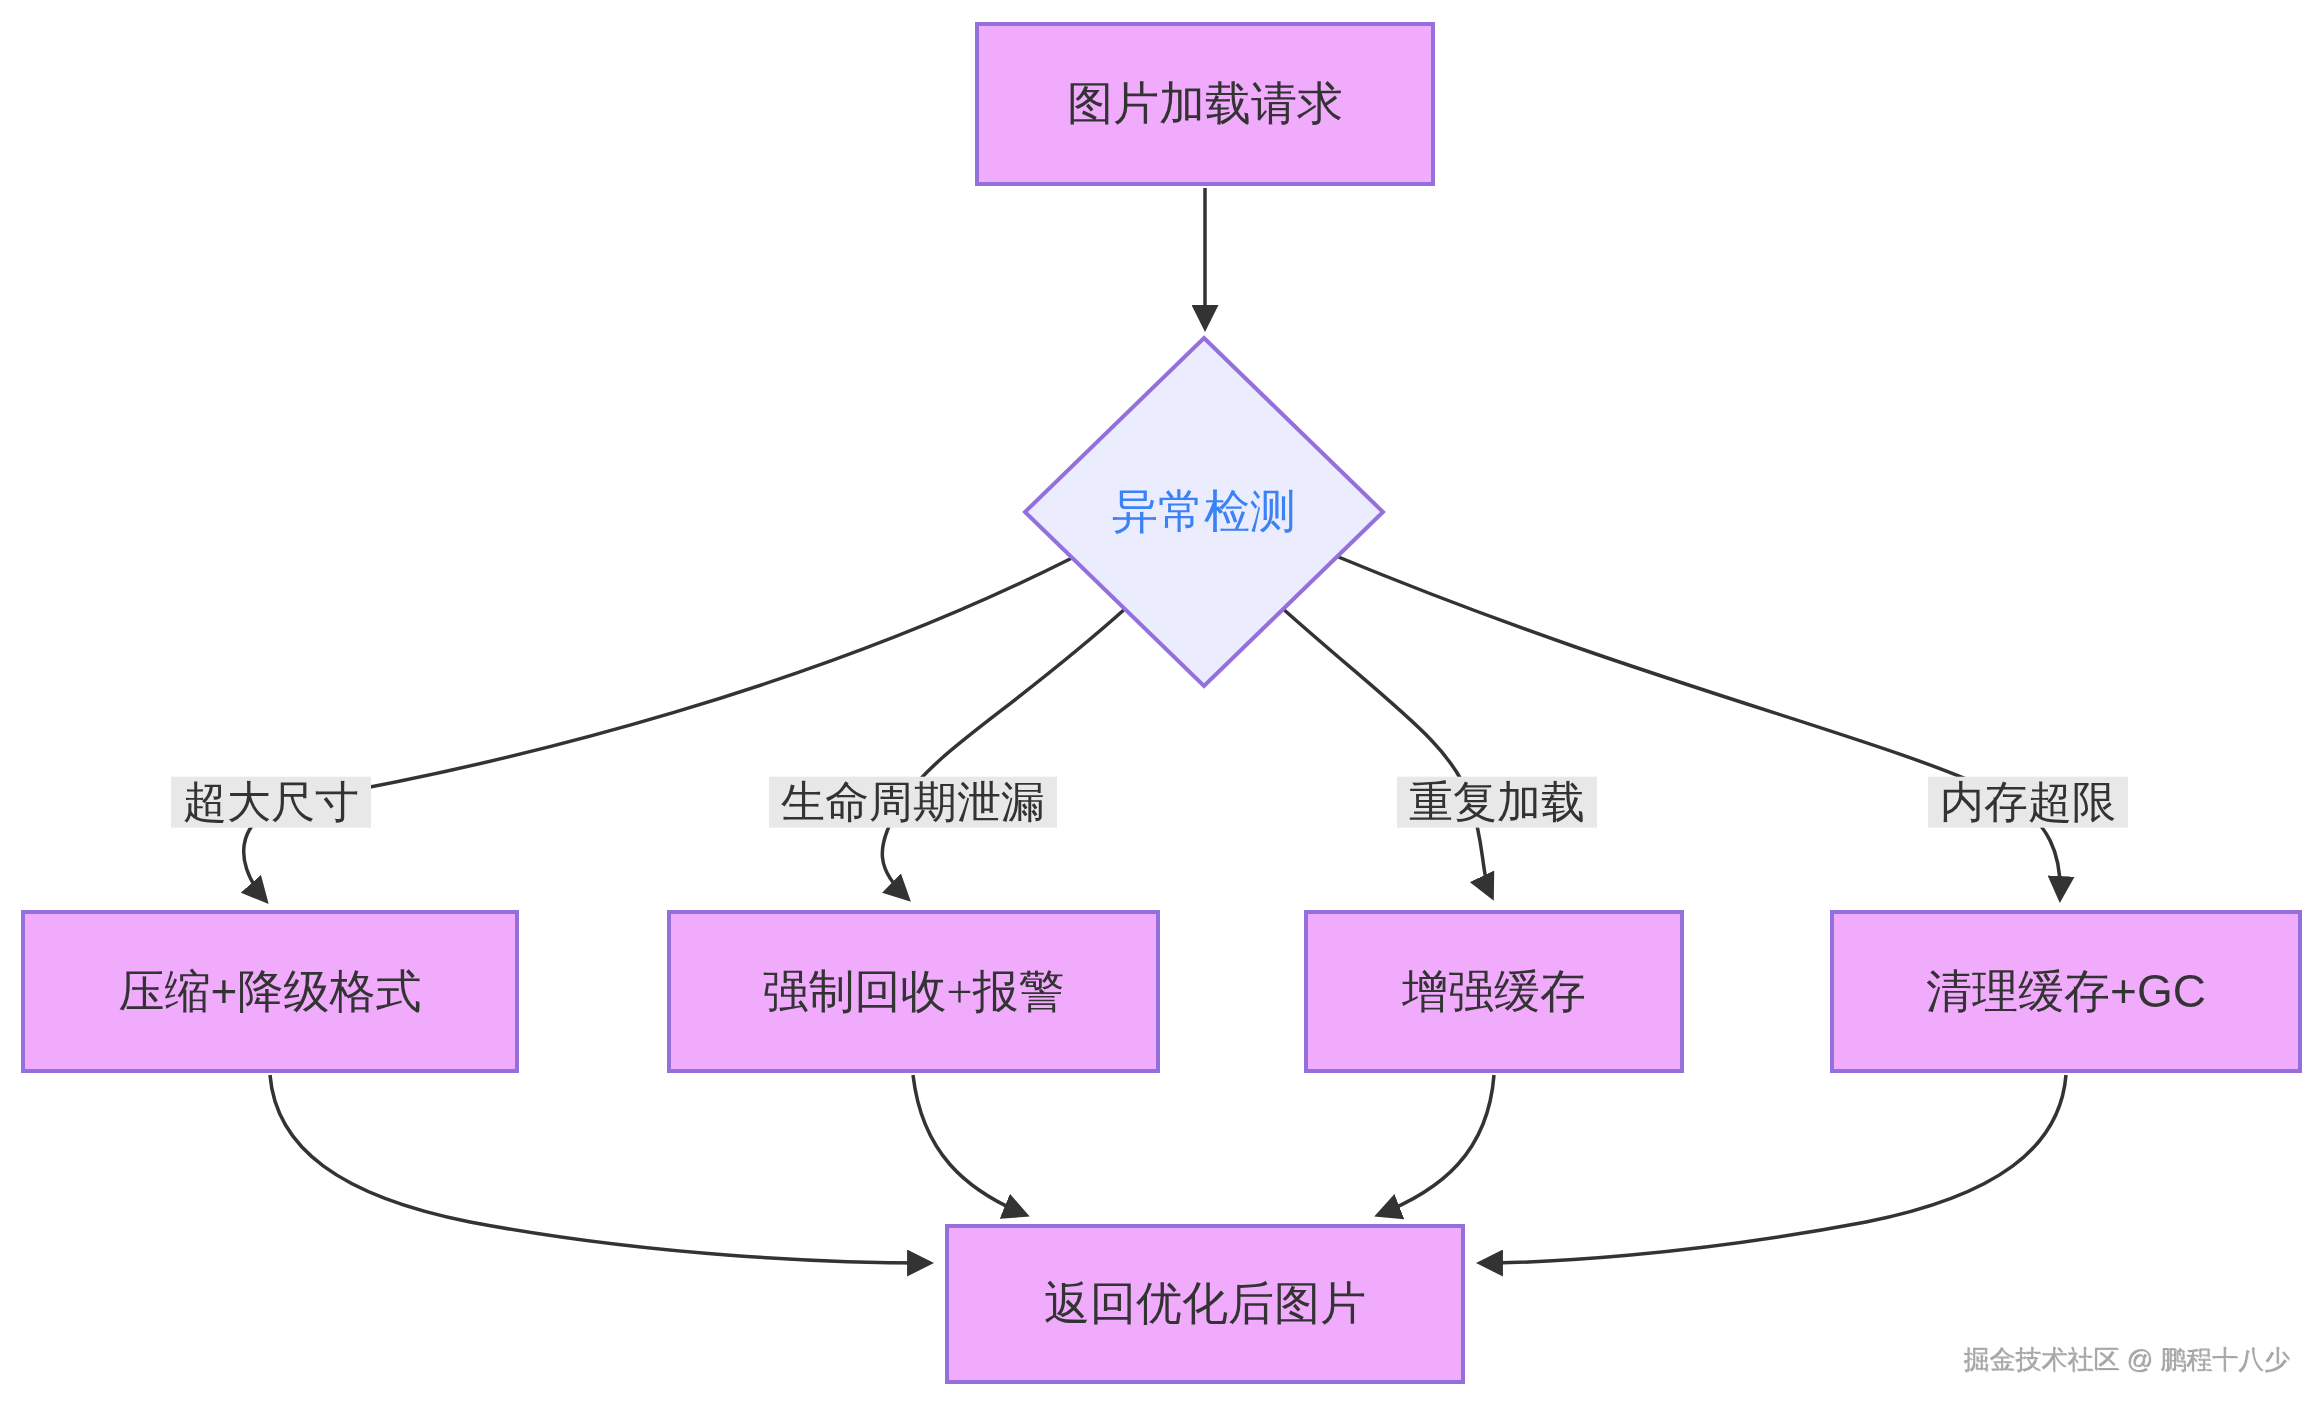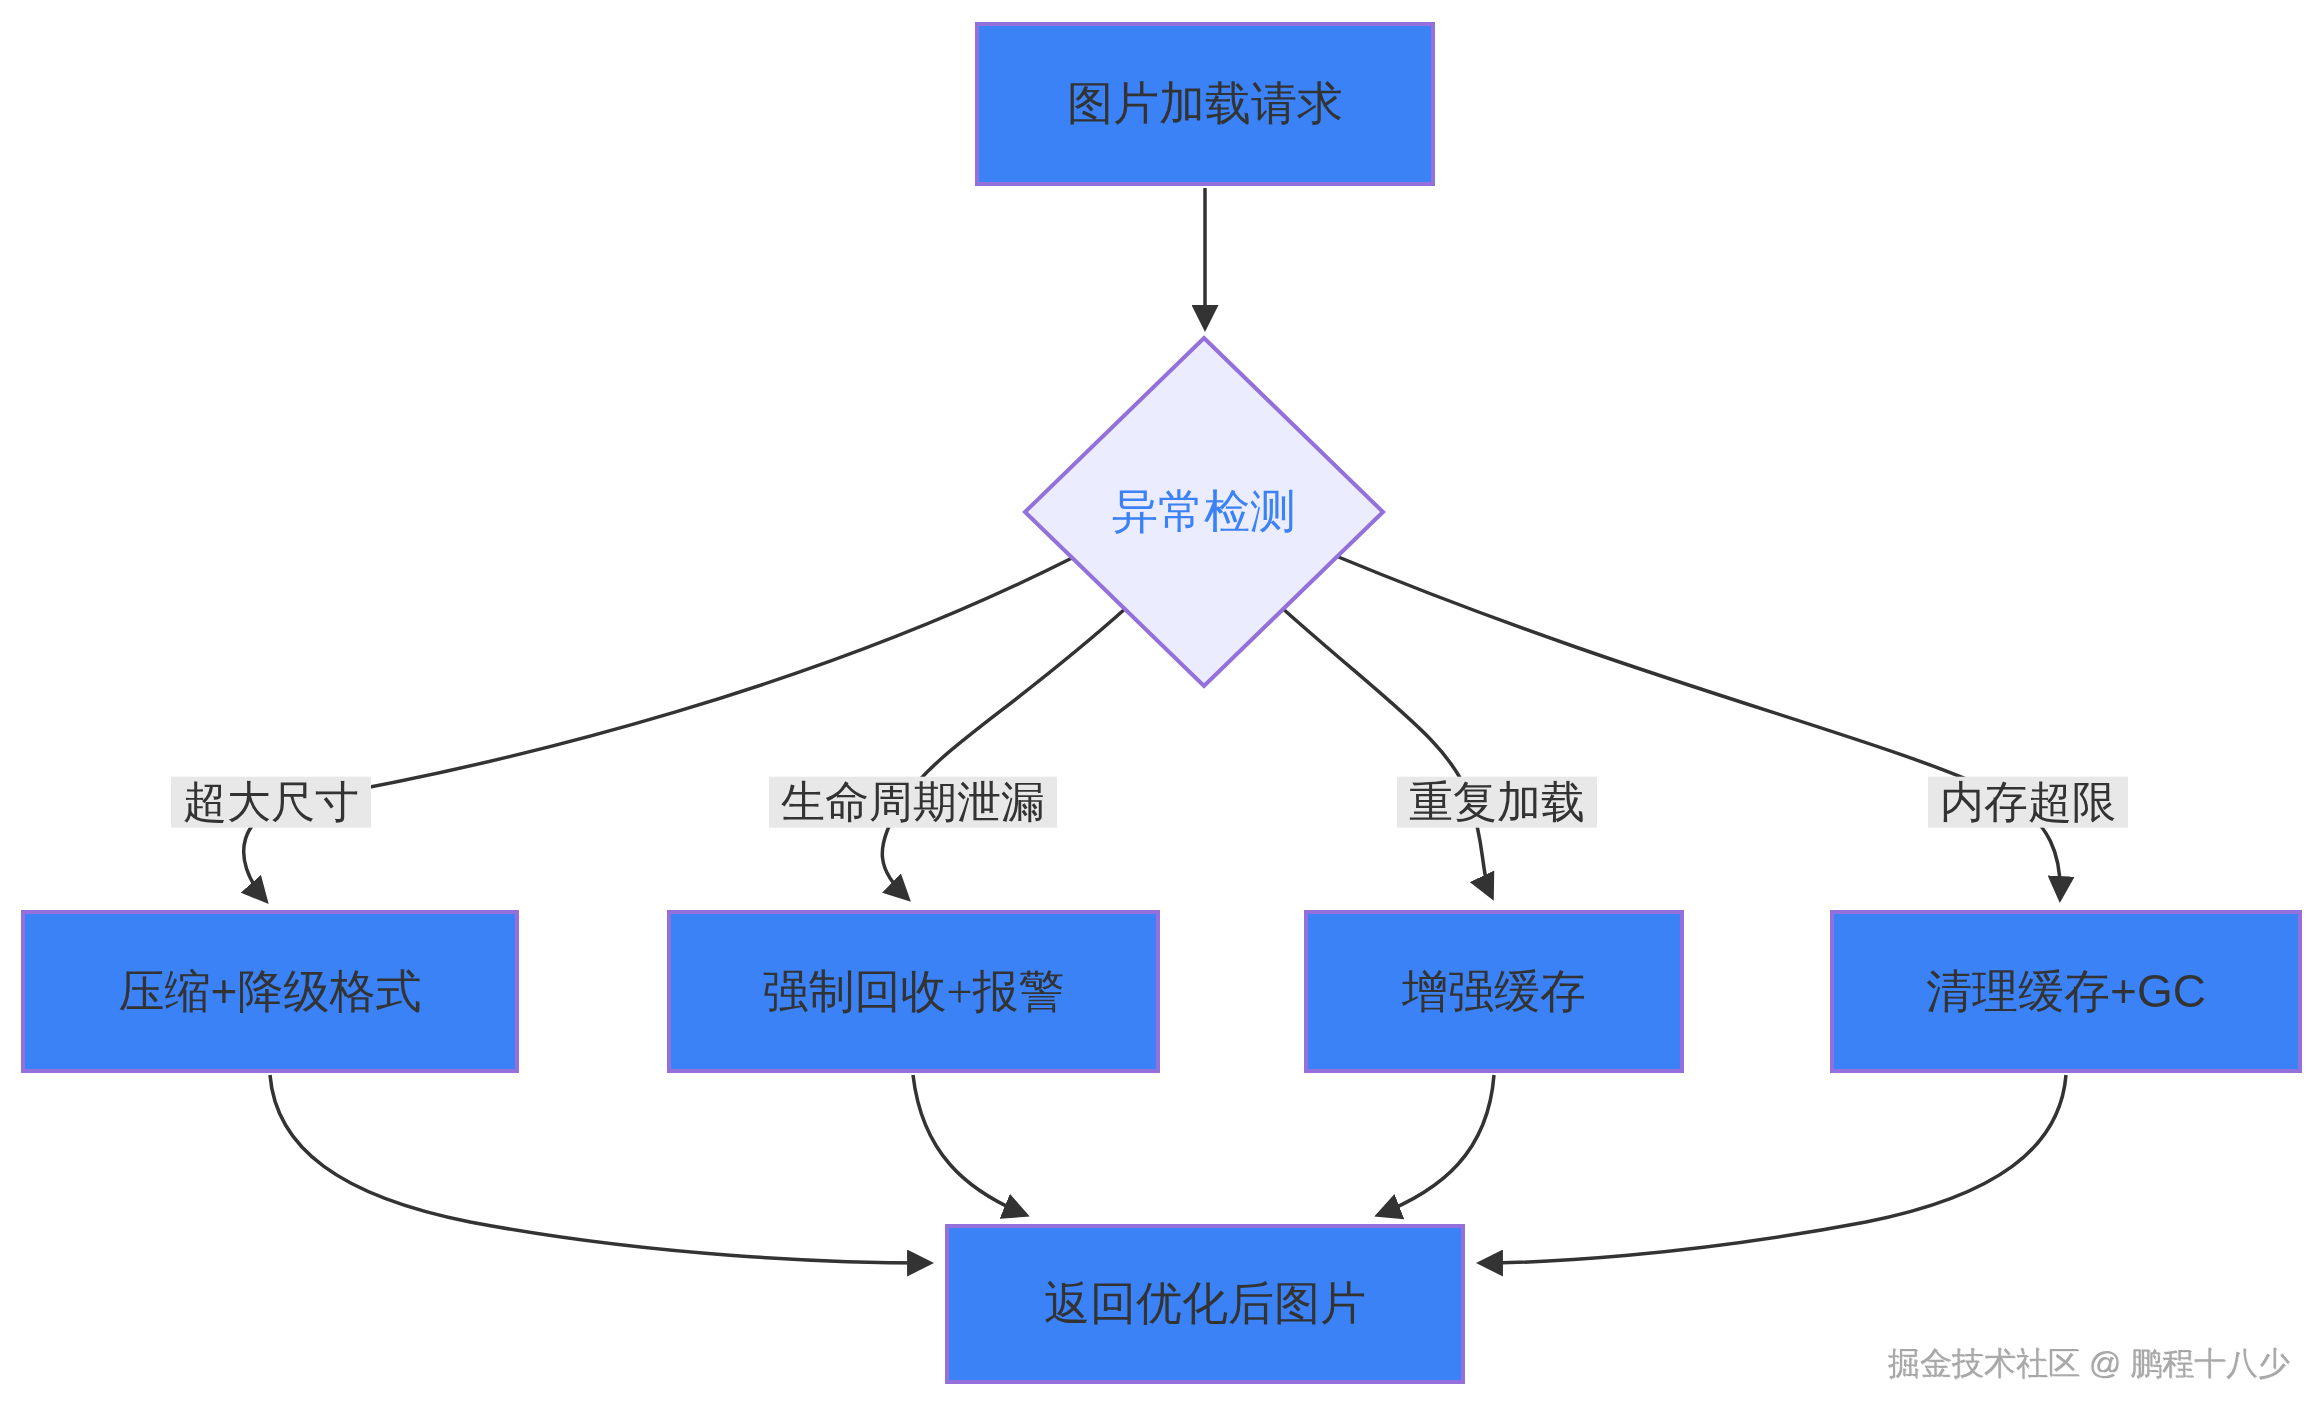--- a/index.html
+++ b/index.html
@@ -12,21 +12,21 @@
     overflow: hidden;
   }
   .edges-svg {
     position: absolute;
     left: 0; top: 0;
     width: 2314px; height: 1410px;
   }
   .node {
     position: absolute;
     box-sizing: border-box;
-    background: #3b82f6;
+    background: #f0abfc;
     border: 4px solid #9370DB;
     display: flex;
     align-items: center;
     justify-content: center;
     font-size: 46px;
     color: #333333;
     text-align: center;
     white-space: nowrap;
   }
   .diamond-label {
@@ -45,21 +45,21 @@
     color: #333333;
     font-size: 44px;
     line-height: 1.15;
     padding: 0 12px;
     white-space: nowrap;
   }
   .watermark {
     position: absolute;
     right: 24px;
     top: 1342px;
-    font-size: 32px;
+    font-size: 26px;
     color: #a9a9a9;
     text-shadow: 2px 2px 1px rgba(255,255,255,0.95), 1px 1px 0 #8f8f8f;
     white-space: nowrap;
     margin-left: 20px;
   }
 </style>
 </head>
 <body>
 
 <div class="canvas">

